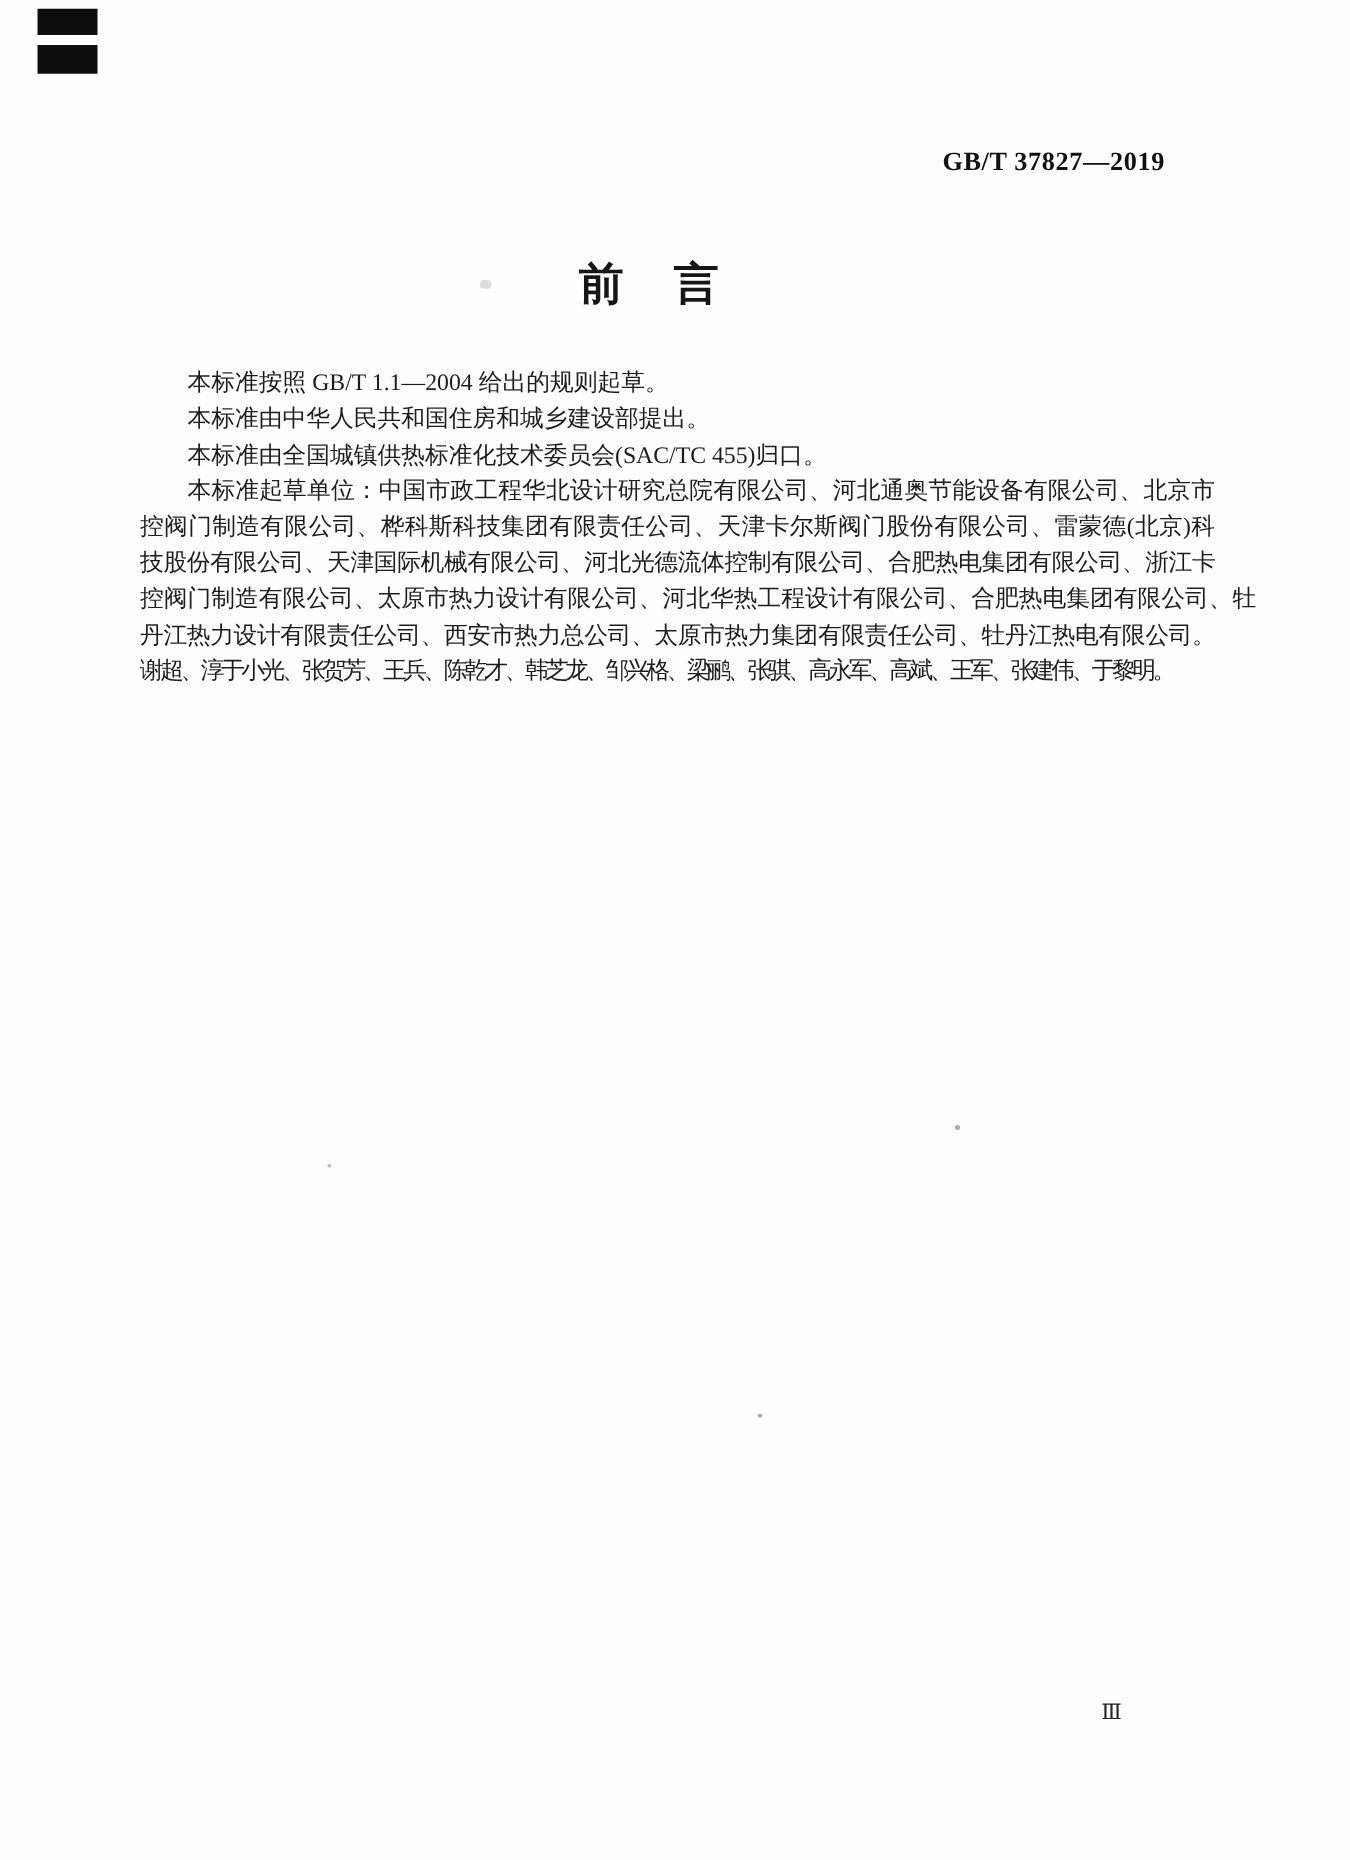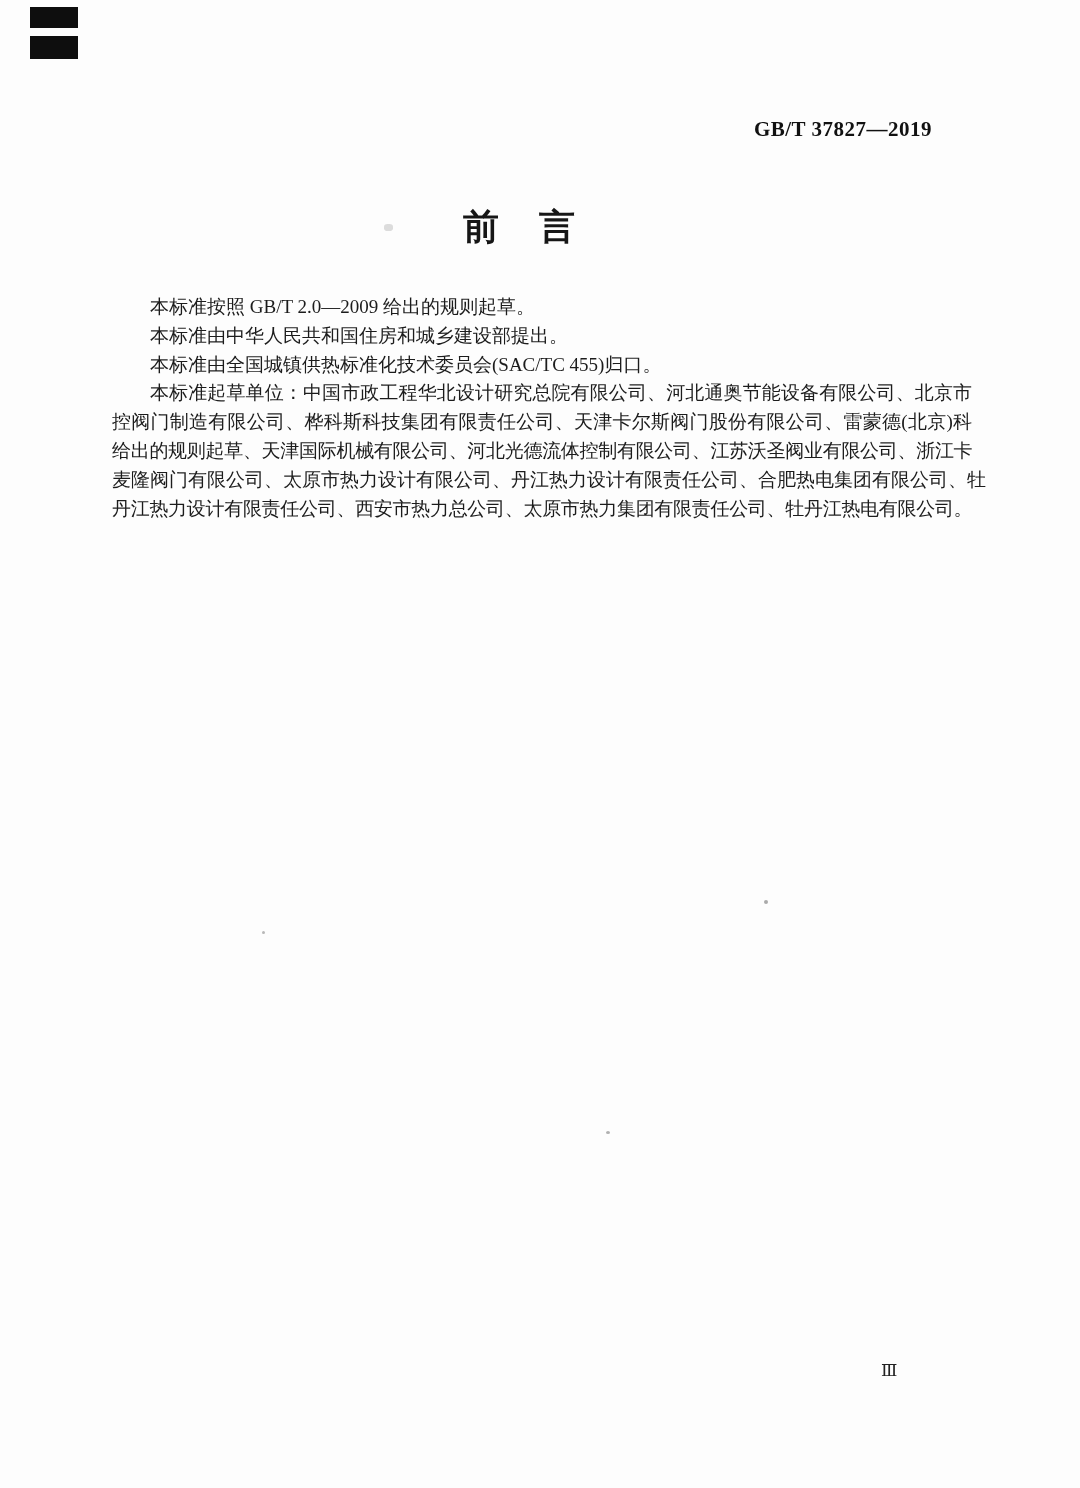--- a/index.html
+++ b/index.html
@@ -80,28 +80,29 @@
 <div class="page">
 
   <div class="binding-mark m1"></div>
   <div class="binding-mark m2"></div>
 
   <div class="std-number">GB/T 37827—2019</div>
 
   <div class="fw-title">前　言</div>
 
   <div class="body-text">
-    <div class="line indent">本标准按照 GB/T 2.0—2009 给出的规则起草。</div>
+    <div class="line indent">本标准按照 GB/T 1.1—2004 给出的规则起草。</div>
     <div class="line indent">本标准由中华人民共和国住房和城乡建设部提出。</div>
     <div class="line indent">本标准由全国城镇供热标准化技术委员会(SAC/TC 455)归口。</div>
     <div class="line indent fill">本标准起草单位：中国市政工程华北设计研究总院有限公司、河北通奥节能设备有限公司、北京市</div>
     <div class="line fill">控阀门制造有限公司、桦科斯科技集团有限责任公司、天津卡尔斯阀门股份有限公司、雷蒙德(北京)科</div>
-    <div class="line fill t1">给出的规则起草、天津国际机械有限公司、河北光德流体控制有限公司、江苏沃圣阀业有限公司、浙江卡</div>
-    <div class="line fill">麦隆阀门有限公司、太原市热力设计有限公司、丹江热力设计有限责任公司、合肥热电集团有限公司、牡</div>
+    <div class="line fill t1">技股份有限公司、天津国际机械有限公司、河北光德流体控制有限公司、合肥热电集团有限公司、浙江卡</div>
+    <div class="line fill">控阀门制造有限公司、太原市热力设计有限公司、河北华热工程设计有限公司、合肥热电集团有限公司、牡</div>
     <div class="line fill t1">丹江热力设计有限责任公司、西安市热力总公司、太原市热力集团有限责任公司、牡丹江热电有限公司。</div>
+    <div class="line t3">谢超、淳于小光、张贺芳、王兵、陈乾才、韩芝龙、邹兴格、梁鹂、张骐、高永军、高斌、王军、张建伟、于黎明。</div>
   </div>
 
   <div class="page-number">Ⅲ</div>
 
   <div class="speck s1"></div>
   <div class="speck s2"></div>
   <div class="speck s3"></div>
   <div class="speck s4"></div>
 
 </div>

